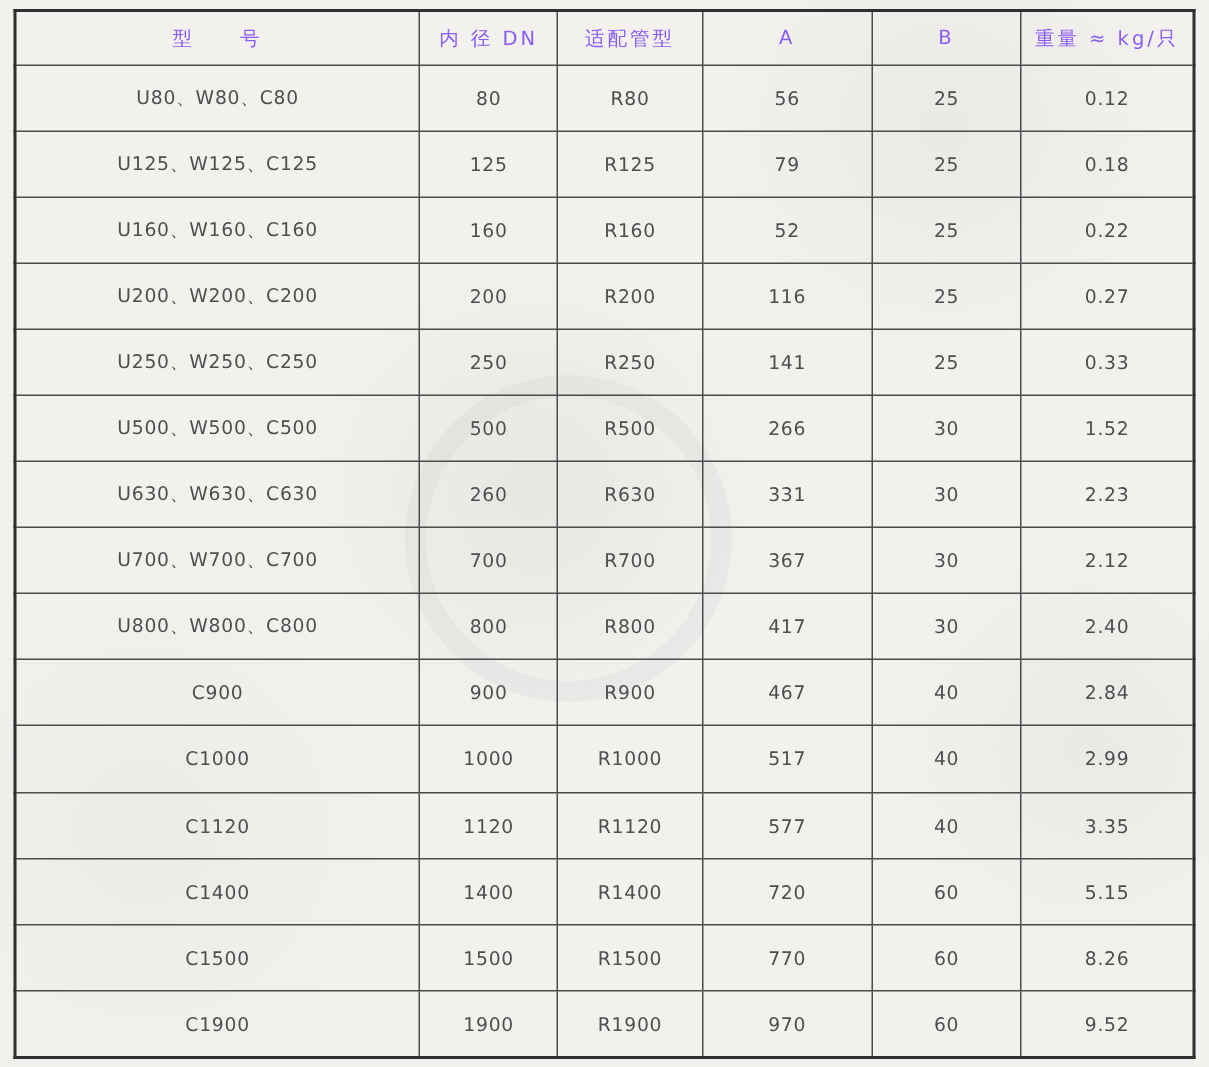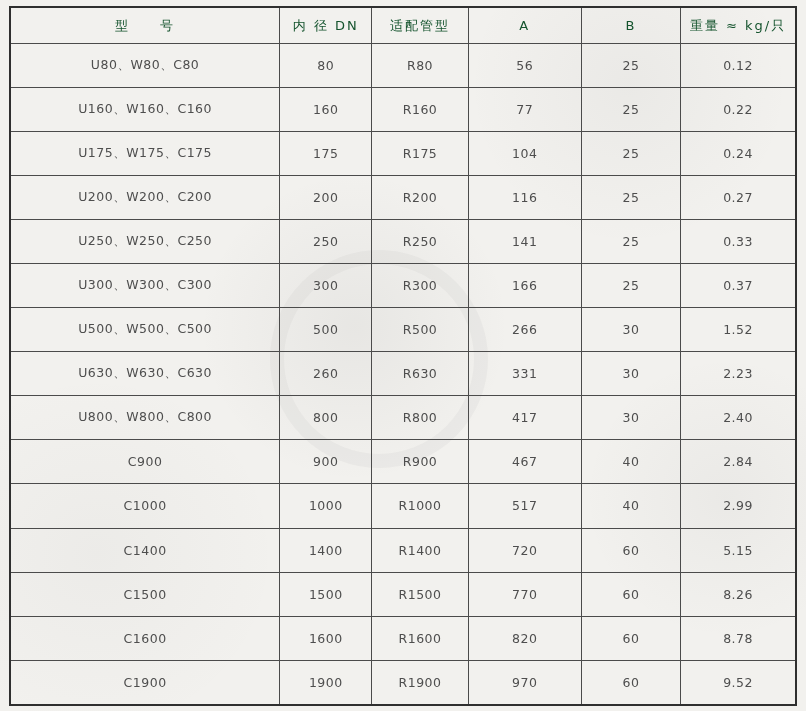--- a/index.html
+++ b/index.html
@@ -58,21 +58,21 @@
     vertical-align: middle;
     color: #4e4e4e;
     overflow: hidden;
     white-space: nowrap;
   }
   table.spec thead th {
     height: 33px;
     font-size: 13px;
     font-weight: normal;
     letter-spacing: 2px;
-    color: #14532d;
+    color: #8b5cf6;
     margin-top: 28px;
   }
   table.spec tbody td {
     font-size: 12.5px;
     letter-spacing: 0.5px;
     height: 25px;
   }
 </style>
 </head>
 <body>
@@ -102,74 +102,74 @@
     <tbody id="table-body">
         <tr>
           <td>U80、W80、C80</td>
           <td>80</td>
           <td>R80</td>
           <td>56</td>
           <td>25</td>
           <td>0.12</td>
         </tr>
         <tr>
+          <td>U125、W125、C125</td>
+          <td>125</td>
+          <td>R125</td>
+          <td>79</td>
+          <td>25</td>
+          <td>0.18</td>
+        </tr>
+        <tr>
           <td>U160、W160、C160</td>
           <td>160</td>
           <td>R160</td>
-          <td>77</td>
+          <td>52</td>
           <td>25</td>
           <td>0.22</td>
-        </tr>
-        <tr>
-          <td>U175、W175、C175</td>
-          <td>175</td>
-          <td>R175</td>
-          <td>104</td>
-          <td>25</td>
-          <td>0.24</td>
         </tr>
         <tr>
           <td>U200、W200、C200</td>
           <td>200</td>
           <td>R200</td>
           <td>116</td>
           <td>25</td>
           <td>0.27</td>
         </tr>
         <tr>
           <td>U250、W250、C250</td>
           <td>250</td>
           <td>R250</td>
           <td>141</td>
           <td>25</td>
           <td>0.33</td>
         </tr>
         <tr>
-          <td>U300、W300、C300</td>
-          <td>300</td>
-          <td>R300</td>
-          <td>166</td>
-          <td>25</td>
-          <td>0.37</td>
-        </tr>
-        <tr>
           <td>U500、W500、C500</td>
           <td>500</td>
           <td>R500</td>
           <td>266</td>
           <td>30</td>
           <td>1.52</td>
         </tr>
         <tr>
           <td>U630、W630、C630</td>
           <td>260</td>
           <td>R630</td>
           <td>331</td>
           <td>30</td>
           <td>2.23</td>
+        </tr>
+        <tr>
+          <td>U700、W700、C700</td>
+          <td>700</td>
+          <td>R700</td>
+          <td>367</td>
+          <td>30</td>
+          <td>2.12</td>
         </tr>
         <tr>
           <td>U800、W800、C800</td>
           <td>800</td>
           <td>R800</td>
           <td>417</td>
           <td>30</td>
           <td>2.40</td>
         </tr>
         <tr>
@@ -182,44 +182,44 @@
         </tr>
         <tr>
           <td>C1000</td>
           <td>1000</td>
           <td>R1000</td>
           <td>517</td>
           <td>40</td>
           <td>2.99</td>
         </tr>
         <tr>
+          <td>C1120</td>
+          <td>1120</td>
+          <td>R1120</td>
+          <td>577</td>
+          <td>40</td>
+          <td>3.35</td>
+        </tr>
+        <tr>
           <td>C1400</td>
           <td>1400</td>
           <td>R1400</td>
           <td>720</td>
           <td>60</td>
           <td>5.15</td>
         </tr>
         <tr>
           <td>C1500</td>
           <td>1500</td>
           <td>R1500</td>
           <td>770</td>
           <td>60</td>
           <td>8.26</td>
         </tr>
         <tr>
-          <td>C1600</td>
-          <td>1600</td>
-          <td>R1600</td>
-          <td>820</td>
-          <td>60</td>
-          <td>8.78</td>
-        </tr>
-        <tr>
           <td>C1900</td>
           <td>1900</td>
           <td>R1900</td>
           <td>970</td>
           <td>60</td>
           <td>9.52</td>
         </tr>
       </tbody>
   </table>
 </div>

